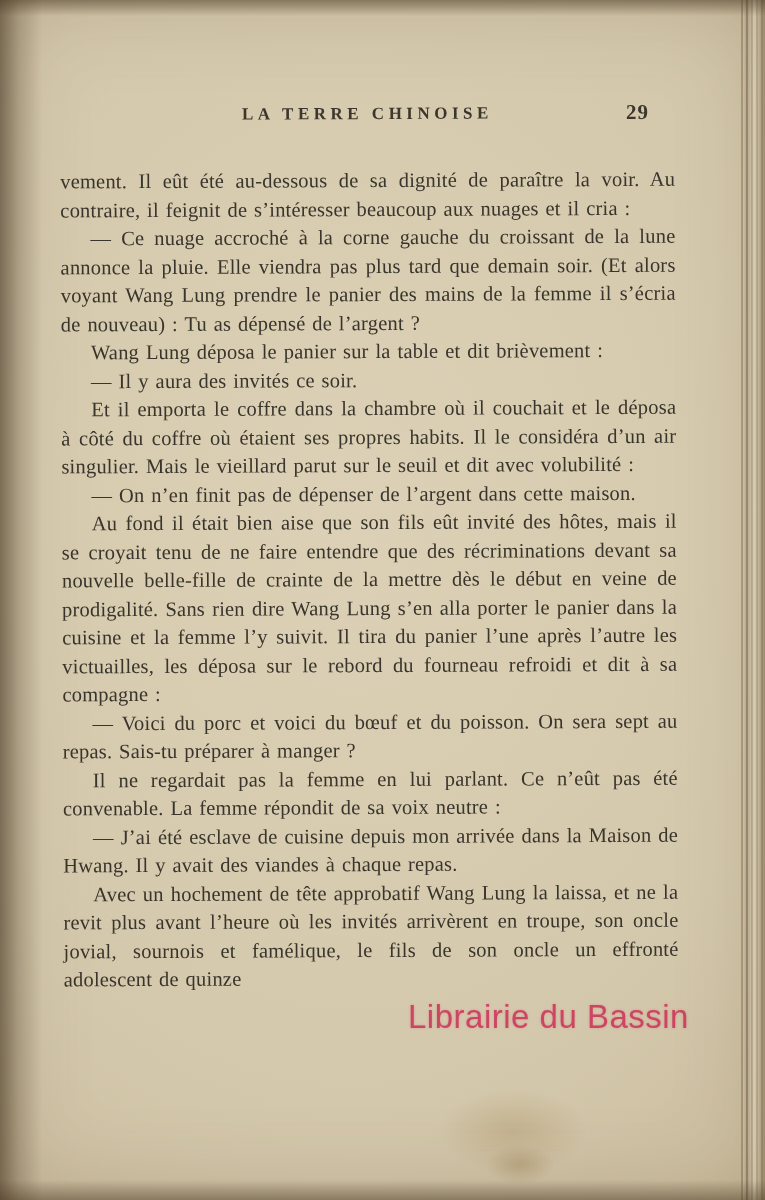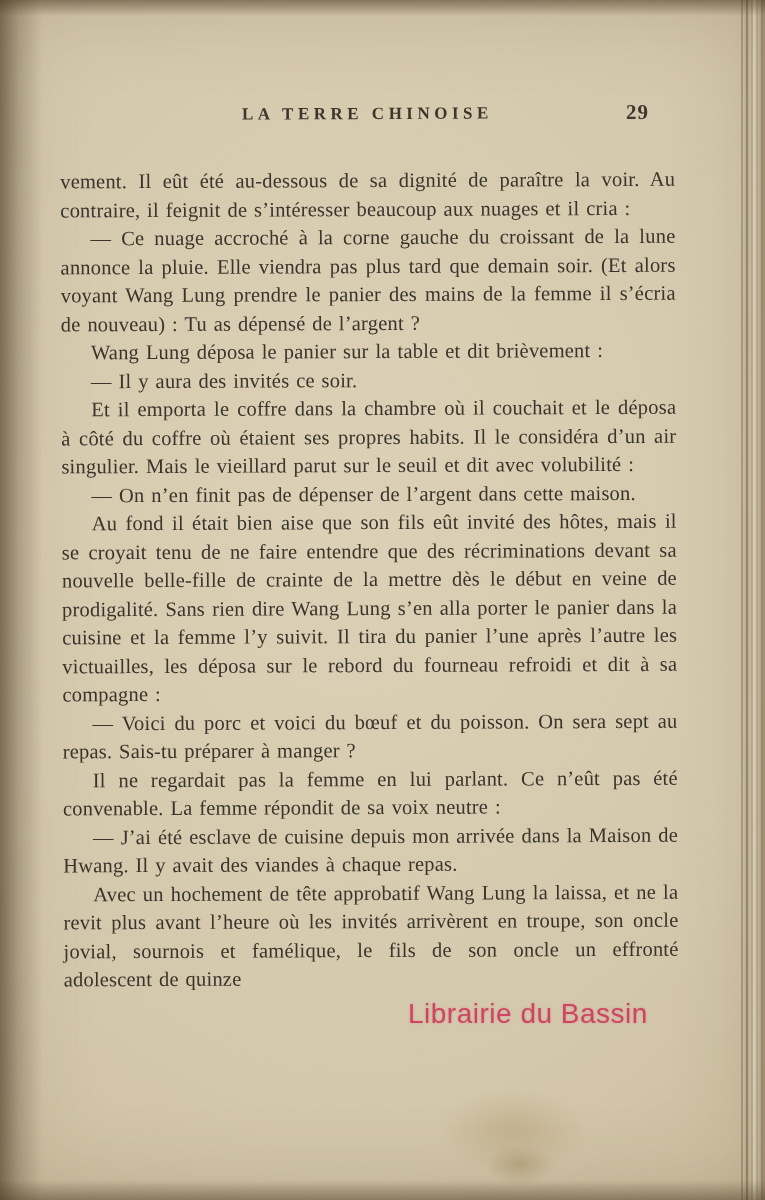--- a/index.html
+++ b/index.html
@@ -43,21 +43,21 @@
     color:#3a352c;
     word-spacing:1.5px;
     letter-spacing:0.2px;
   }
   .body p{margin:0;}
   .body p.indent{text-indent:30px;}
   .watermark{
     position:absolute;
     left:408px;top:998px;
     font-family:"Liberation Sans", sans-serif;
-    font-size:28px;
+    font-size:33px;
     font-weight:400;
     letter-spacing:0.5px;
     opacity:0.85;
     text-shadow:0 0 3px rgba(205,45,85,0.35);
     white-space:nowrap;
     z-index:5;
   }
   .edge-left{
     position:absolute;left:0;top:0;bottom:0;width:42px;
     background:linear-gradient(90deg, rgba(58,43,24,0.55) 0%, rgba(58,43,24,0.22) 45%, rgba(58,43,24,0) 100%);

